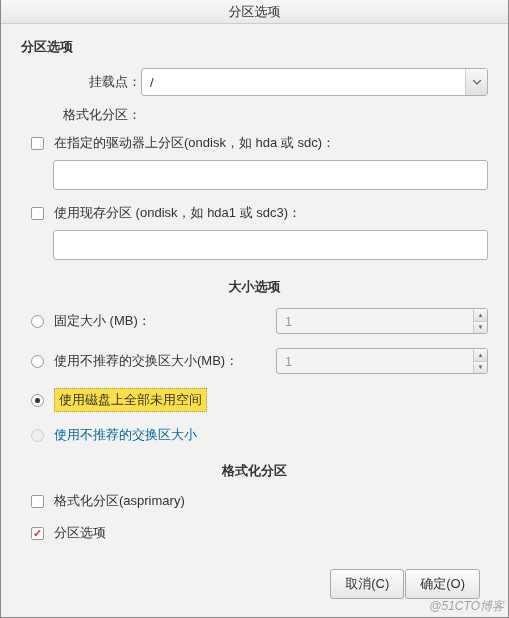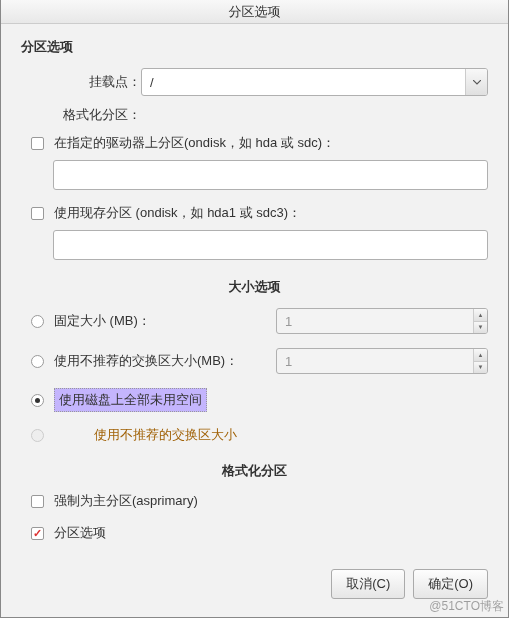--- a/index.html
+++ b/index.html
@@ -100,22 +100,21 @@
       justify-content: center;
     }
     .check-box.checked::after {
       content: "✓";
       color: #d33;
       font-size: 11px;
       font-weight: bold;
       line-height: 1;
     }
     .check-label.disabled {
-      color: #a16207;
-      margin-left: 40px;
+      color: #0369a1;
     }
     .indented-input {
       margin-left: 32px;
       margin-right: 0;
       margin-bottom: 14px;
     }
     .text-input {
       width: 100%;
       height: 30px;
       border: 1px solid #b0b0b0;
@@ -154,21 +153,21 @@
       background: #333;
     }
     .radio-btn.disabled {
       background: #eee;
       border-color: #ccc;
     }
     .radio-label {
       font-size: 13px;
     }
     .radio-label.highlighted {
-      background: #c4b5fd;
+      background: #fde047;
       padding: 2px 4px;
       border: 1px dotted #999;
     }
     .radio-label-cell {
       width: 226px;
     }
     .spinner-wrap {
       position: relative;
       width: 216px;
     }
@@ -199,40 +198,41 @@
       align-items: center;
       justify-content: center;
       font-size: 6px;
       color: #666;
     }
     .spinner-up { border-bottom: 1px solid #ccc; border-radius: 0 2px 0 0; }
     .spinner-down { border-radius: 0 0 2px 0; }
     .button-bar {
       position: absolute;
       bottom: 18px;
-      right: 20px;
-      display: flex;
-      gap: 8px;
+      right: 28px;
+      display: flex;
+      gap: 1px;
     }
     .dlg-button {
       height: 30px;
       padding: 0 14px;
       border: 1px solid #aaa;
       border-radius: 3px;
       background: linear-gradient(to bottom, #fdfdfd, #e6e6e6);
       font-size: 13px;
       color: #333;
       cursor: pointer;
     }
     .watermark {
       position: absolute;
       bottom: 2px;
       right: 4px;
       font-size: 12px;
       color: rgba(0,0,0,0.35);
+      font-style: italic;
     }
   </style>
 </head>
 <body>
 
 <div class="dialog">
   <div class="title-bar">分区选项</div>
 
   <div class="content">
 
@@ -303,21 +303,21 @@
 
     <div class="radio-row">
       <div class="radio-btn disabled"></div>
       <div class="radio-label check-label disabled">使用不推荐的交换区大小</div>
     </div>
 
     <div class="section-heading section-gap">格式化分区</div>
 
     <div class="check-row" style="margin-bottom:14px">
       <div class="check-box"></div>
-      <div class="check-label">强制为主分区(asprimary)</div>
+      <div class="check-label">格式化分区(asprimary)</div>
     </div>
 
     <div class="check-row">
       <div class="check-box checked"></div>
       <div class="check-label">分区选项</div>
     </div>
 
   </div>
 
   <div class="button-bar">

